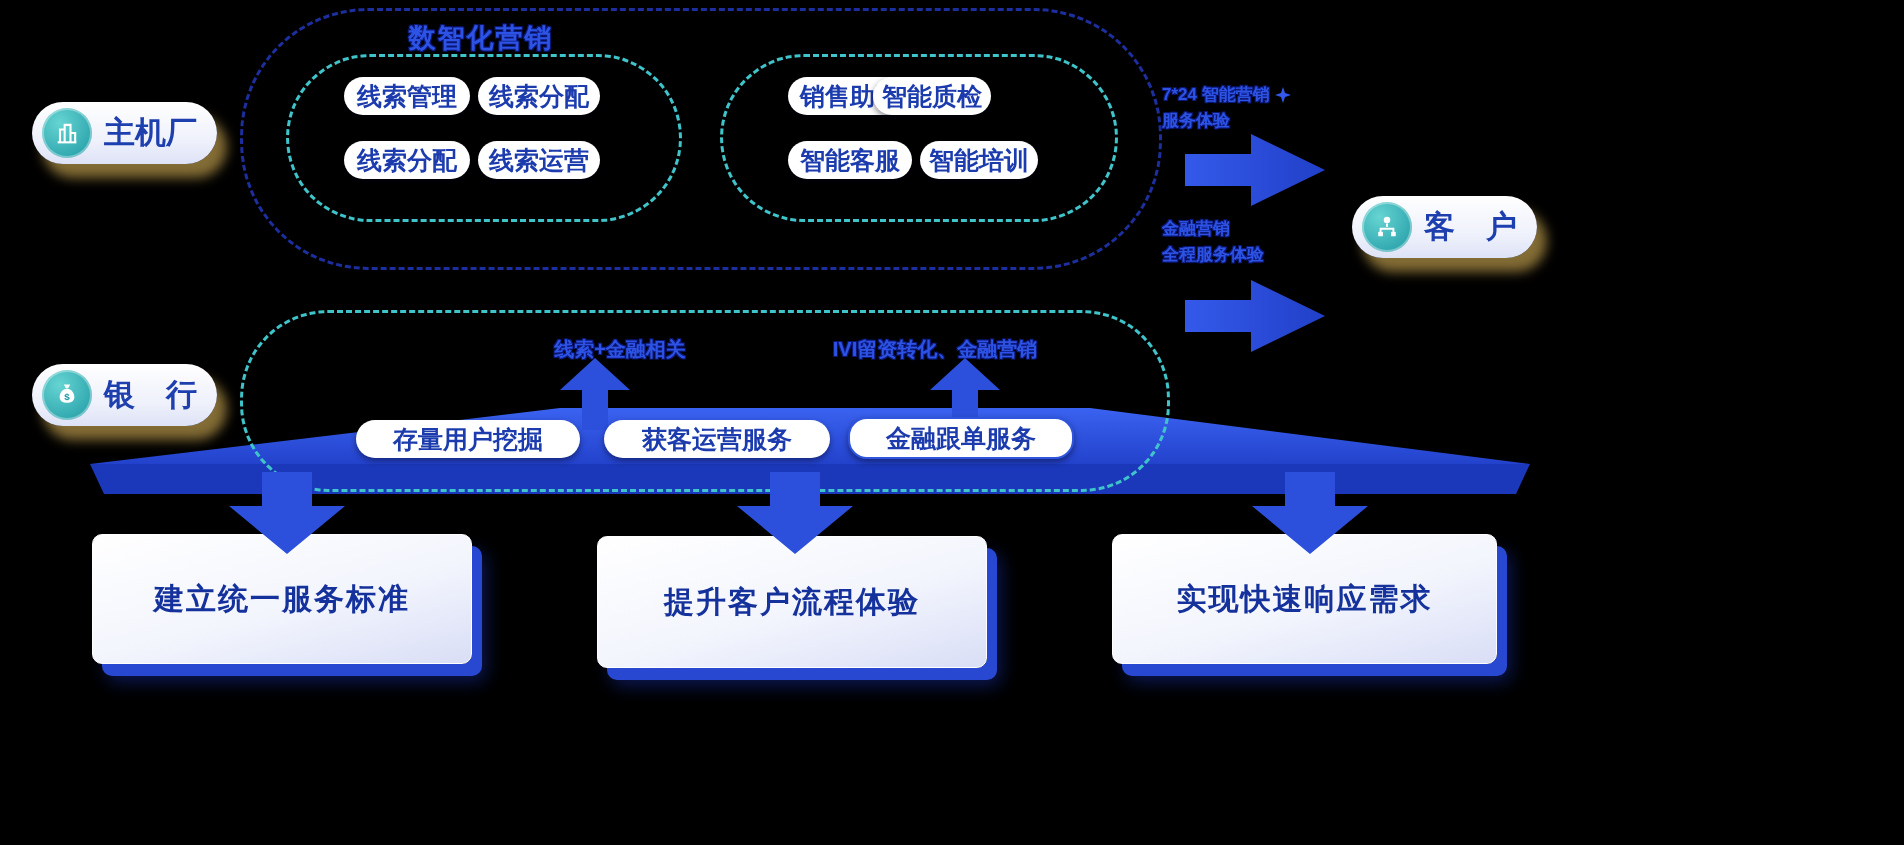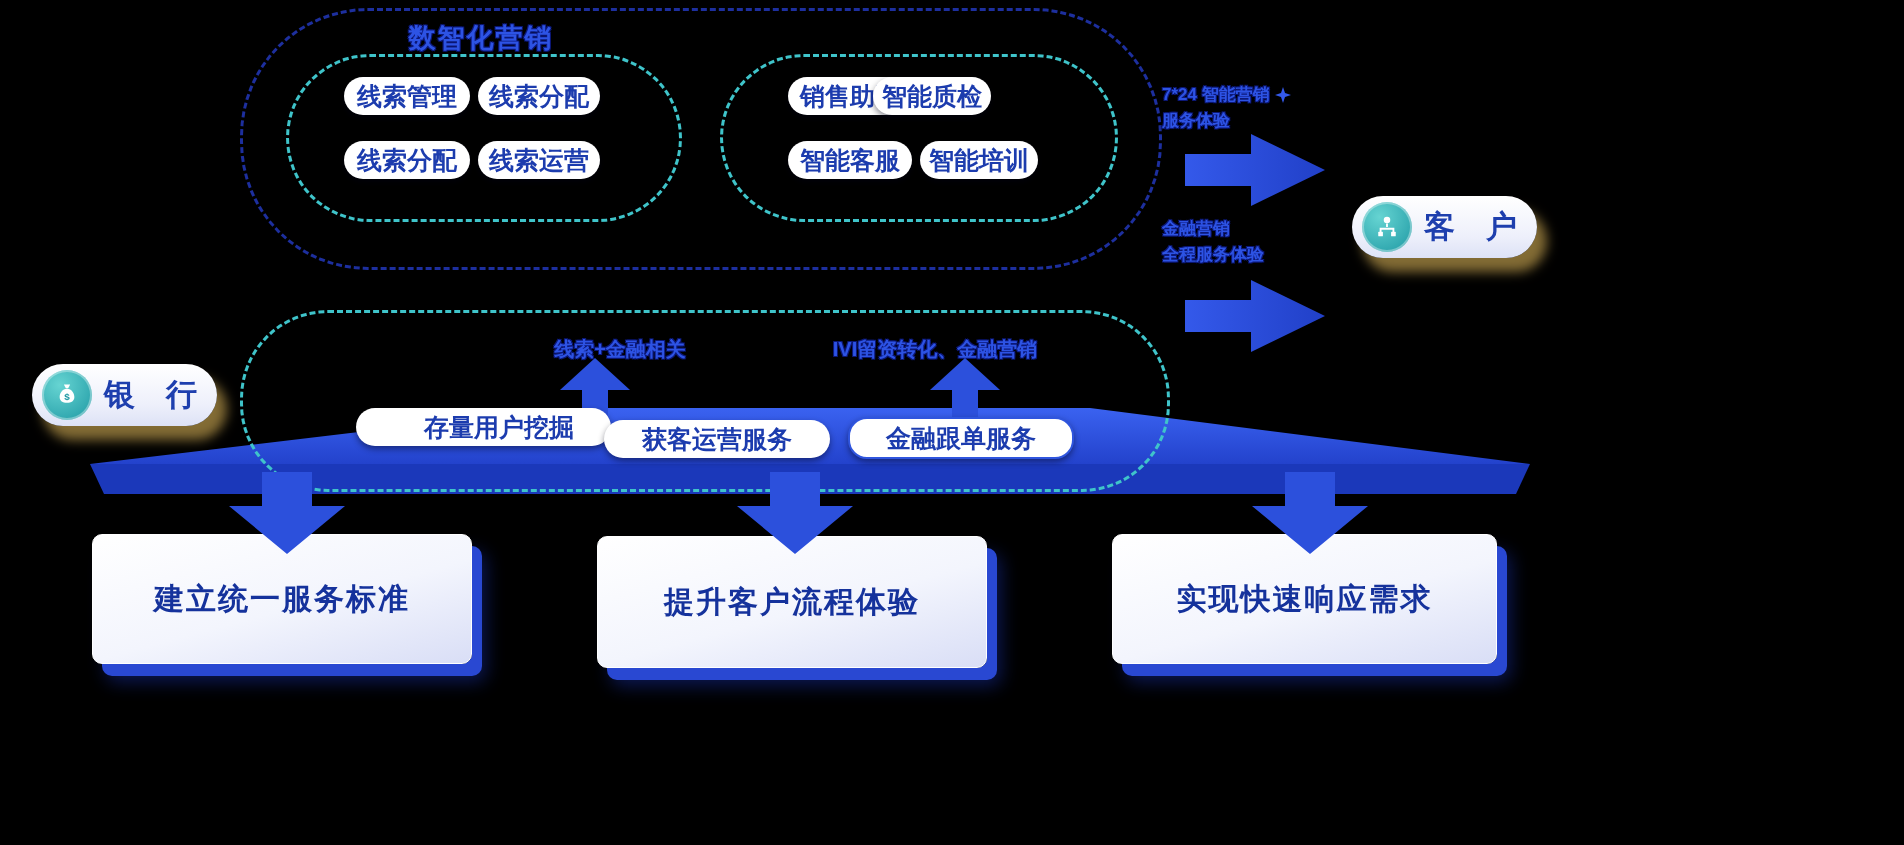--- a/index.html
+++ b/index.html
@@ -84,20 +84,30 @@
   <div class="pill" style="left:478px; top:77px; width:122px;">线索分配</div>
   <div class="pill" style="left:344px; top:141px; width:126px;">线索分配</div>
   <div class="pill" style="left:478px; top:141px; width:122px;">线索运营</div>
 
   <div class="dashed-teal" style="left:720px; top:54px; width:392px; height:162px;"></div>
   <div class="pill" style="left:788px; top:77px; width:124px;">销售助手</div>
   <div class="pill" style="left:873px; top:77px; width:118px;">智能质检</div>
   <div class="pill" style="left:788px; top:141px; width:124px;">智能客服</div>
   <div class="pill" style="left:920px; top:141px; width:118px;">智能培训</div>
 
+  <div class="actor" style="left:32px; top:102px;">
+    <span class="actor-icon">
+      <svg width="28" height="28" viewBox="0 0 24 24">
+        <path d="M4 20h16" stroke="#fff" stroke-width="1.8" fill="none"></path>
+        <path d="M6 20V9h4v11M10 20V5h5v15M15 20v-8h4v8" stroke="#fff" stroke-width="1.8" fill="none"></path>
+        <path d="M8 12h0M12 9h0" stroke="#fff" stroke-width="1.8"></path>
+      </svg>
+    </span>
+    <span class="actor-label">主机厂</span>
+  </div>
 
   <div class="flow-label emboss" style="left:1162px; top:82px; width:170px;">
     <div class="flow-line">
       <span>7*24 智能营销</span>
       <svg width="16" height="16" viewBox="0 0 16 16">
         <path d="M8 0 L10 6 L16 8 L10 10 L8 16 L6 10 L0 8 L6 6 Z" fill="#3459ea"></path>
       </svg>
     </div>
     <div>服务体验</div>
   </div>
@@ -143,21 +153,21 @@
   <div class="bank-label emboss z2" style="left:520px; top:336px; width:200px;">线索+金融相关</div>
   <div class="bank-label emboss z2" style="left:815px; top:336px; width:240px;">IVI留资转化、金融营销</div>
 
   <svg class="svg-abs z2" style="left:560px; top:358px;" width="70" height="72" viewBox="0 0 70 72">
     <polygon points="35,0 70,32 48,32 48,72 22,72 22,32 0,32" fill="#2c50dc"></polygon>
   </svg>
   <svg class="svg-abs z2" style="left:930px; top:358px;" width="70" height="72" viewBox="0 0 70 72">
     <polygon points="35,0 70,32 48,32 48,72 22,72 22,32 0,32" fill="#2c50dc"></polygon>
   </svg>
 
-  <div class="pill z2" style="left:356px; top:408px; width:224px;padding-left:31px;">存量用户挖掘</div>
+  <div class="pill z2" style="left:356px; top:420px; width:224px;">存量用户挖掘</div>
   <div class="pill z2" style="left:604px; top:420px; width:226px;">获客运营服务</div>
   <div class="pill bordered z2" style="left:848px; top:417px; width:222px;">金融跟单服务</div>
 
   <div class="actor z2" style="left:32px; top:364px;">
     <span class="actor-icon">
       <svg width="28" height="28" viewBox="0 0 24 24">
         <path d="M9.3 3h5.4l-1.7 3.2h-2z" fill="#fff"></path>
         <path d="M12 6.6c-3.9 0-6.3 3.7-6.3 7.1 0 3.5 2.6 4.9 6.3 4.9s6.3-1.4 6.3-4.9c0-3.4-2.4-7.1-6.3-7.1z" fill="#fff"></path>
         <text x="12" y="16" font-size="8.5" font-weight="bold" fill="#1d98a3" text-anchor="middle" font-family="Liberation Sans, sans-serif">$</text>
       </svg>

